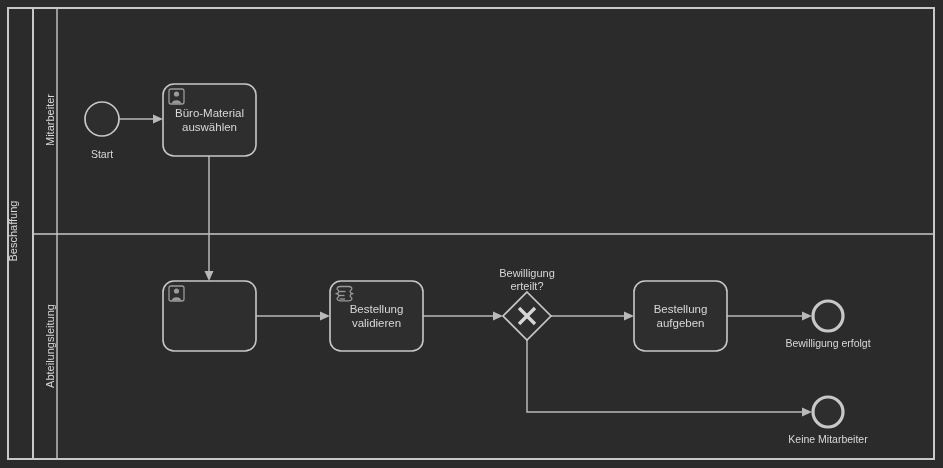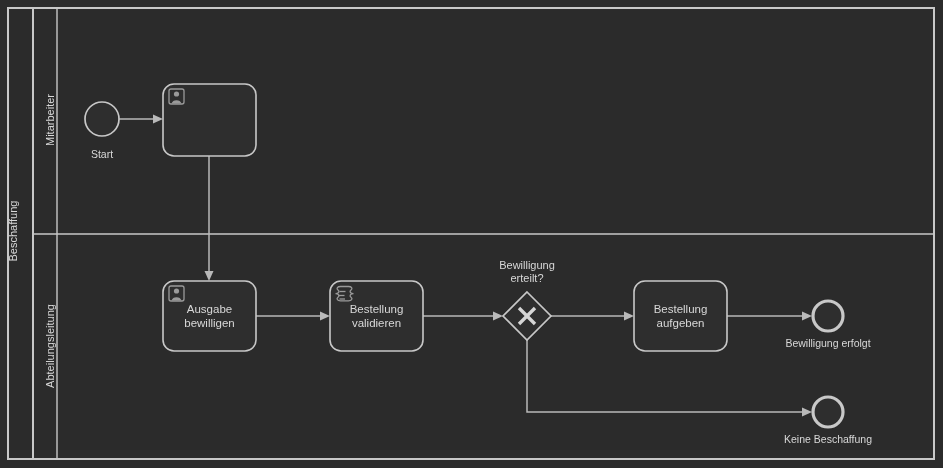--- a/index.html
+++ b/index.html
@@ -205,28 +205,28 @@
   <div class="vert-lbl" style="left:-37px; top:225px; width:100px;">Beschaffung</div>
 
   <div class="vert-lbl" style="left:-5px; top:114px; width:110px;">Mitarbeiter</div>
 
   <div class="vert-lbl" style="left:-10px; top:340px; width:120px;">Abteilungsleitung</div>
 
   <div class="lbl evt-lbl" style="left:72px; top:148px; width:60px;">Start</div>
 
   <div class="lbl evt-lbl" style="left:768px; top:337px; width:120px;">Bewilligung erfolgt</div>
 
-  <div class="lbl evt-lbl" style="left:768px; top:433px; width:120px;">Keine Beschaffung</div>
-
-
-  <div class="lbl task-lbl" style="left:163px; top:302px; width:93px;">Ausgabe
-bewilligen</div>
+  <div class="lbl evt-lbl" style="left:768px; top:433px; width:120px;">Keine Mitarbeiter</div>
+
+  <div class="lbl task-lbl" style="left:163px; top:106px; width:93px;">Büro-Material
+auswählen</div>
+
 
   <div class="lbl task-lbl" style="left:330px; top:302px; width:93px;">Bestellung
 validieren</div>
 
   <div class="lbl task-lbl" style="left:634px; top:302px; width:93px;">Bestellung
 aufgeben</div>
 
-  <div class="lbl" style="left:477px; top:259px; width:100px;">Bewilligung
+  <div class="lbl" style="left:477px; top:267px; width:100px;">Bewilligung
 erteilt?</div>
 
 </div>
 
 </body></html>

